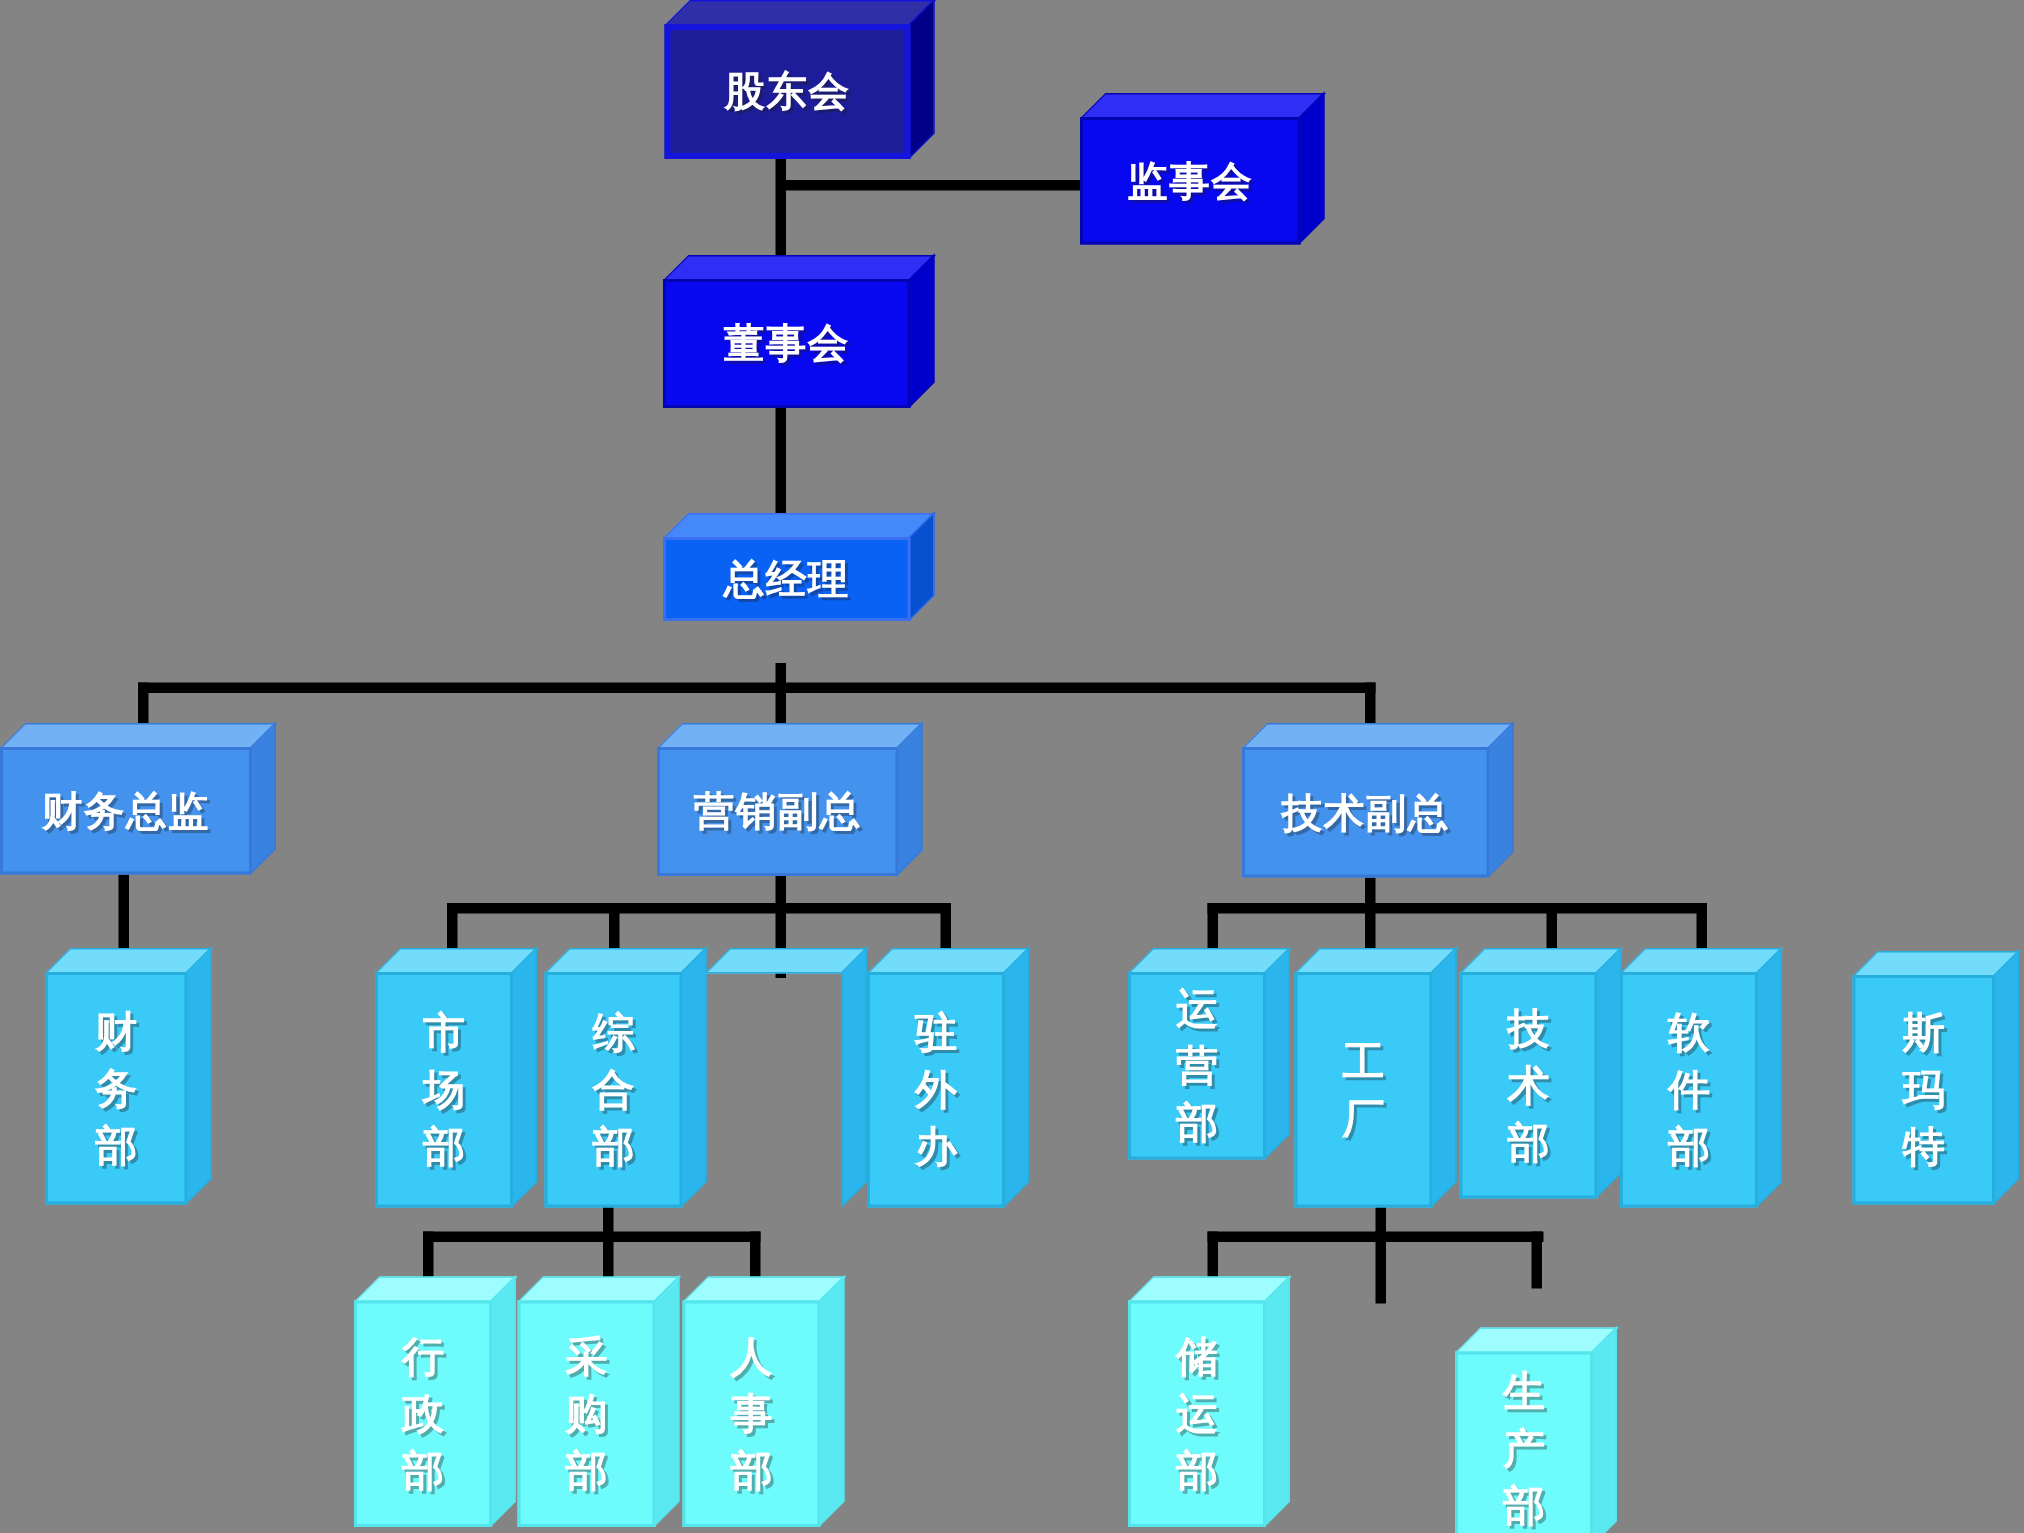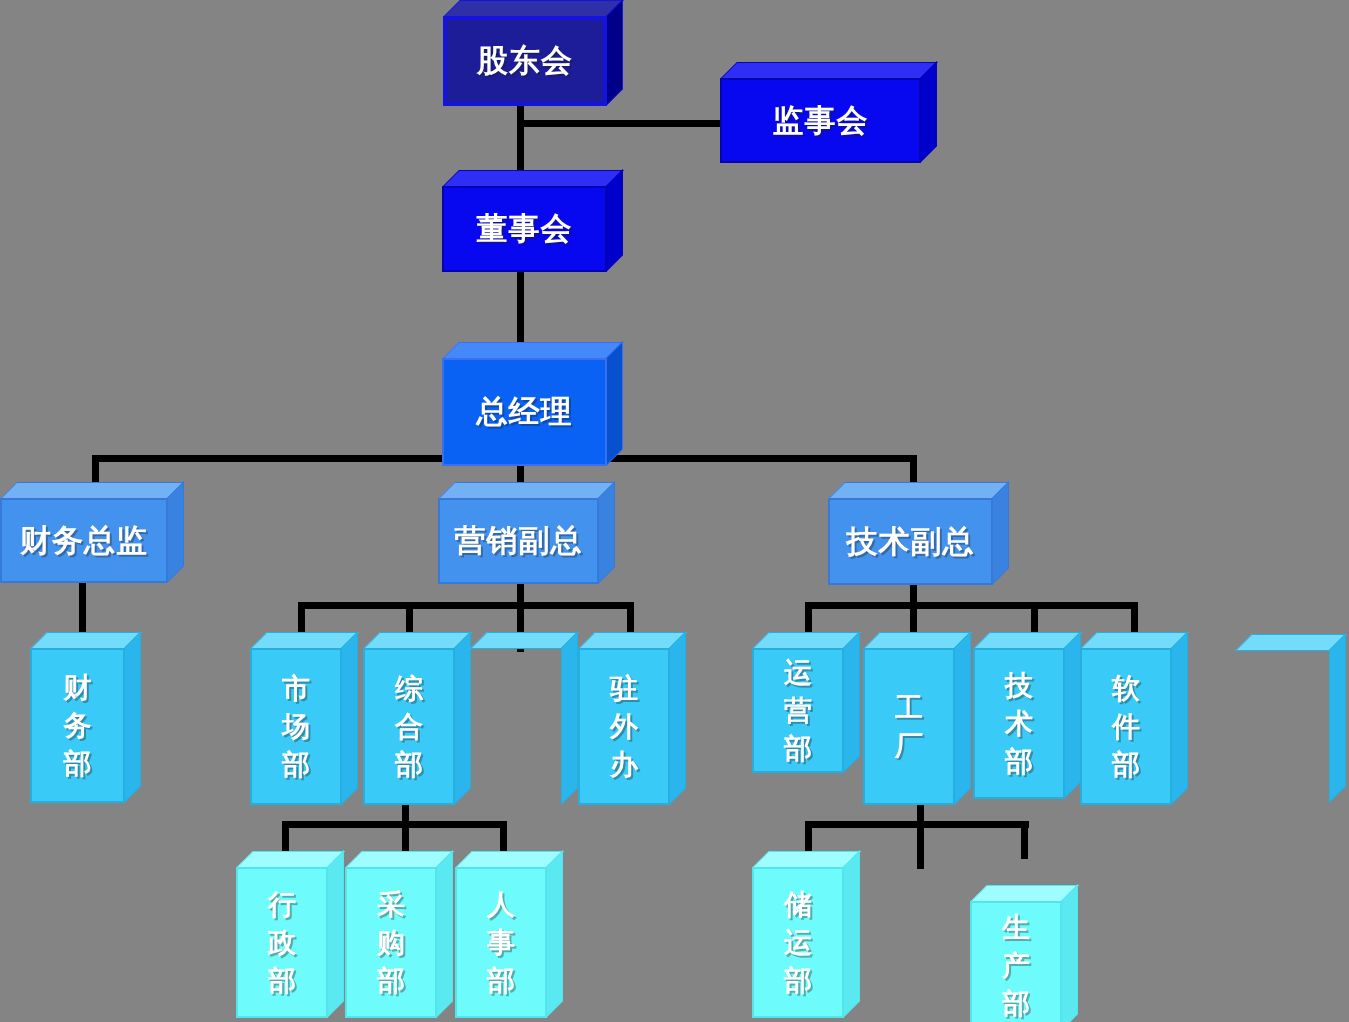--- a/index.html
+++ b/index.html
@@ -24,21 +24,21 @@
     transform:skewX(-45deg); transform-origin:0 100%;
     border:1px solid transparent;
   }
   .side {
     top:16px; right:0; bottom:0; width:17px;
     transform:skewY(-45deg); transform-origin:0 0;
     border:1px solid transparent;
   }
 
   .label {
-    color:#ffffff; font-weight:bold; font-size:31px;
+    color:#ffffff; font-weight:bold; font-size:27px;
     white-space:nowrap; letter-spacing:1px;
     text-shadow:2px 2px 0 rgba(30,30,30,0.35);
     text-align:center;
   }
   .v .label {
     width:30px; line-height:38px; font-size:28px;
     word-break:break-all; white-space:normal; letter-spacing:0;
   }
 
   .l1 .front { background:var(--l1_front); border:4px solid var(--l1_border); }
@@ -106,37 +106,37 @@
   <div class="line" style="left:1021px;top:821px;width:7px;height:38px"></div>
 
   <div class="node l1" style="left:443px;top:0px;width:180px;height:106px">
     <div class="face top"></div>
     <div class="face side"></div>
     <div class="face front">
       <div class="label">股东会</div>
     </div>
   </div>
 
-  <div class="node l2" style="left:720px;top:62px;width:217px;height:101px">
+  <div class="node l2" style="left:720px;top:62px;width:163px;height:101px">
     <div class="face top"></div>
     <div class="face side"></div>
     <div class="face front">
       <div class="label">监事会</div>
     </div>
   </div>
 
   <div class="node l2" style="left:442px;top:170px;width:181px;height:102px">
     <div class="face top"></div>
     <div class="face side"></div>
     <div class="face front">
       <div class="label">董事会</div>
     </div>
   </div>
 
-  <div class="node l3" style="left:442px;top:342px;width:181px;height:124px">
+  <div class="node l3" style="left:442px;top:342px;width:181px;height:72px">
     <div class="face top"></div>
     <div class="face side"></div>
     <div class="face front">
       <div class="label">总经理</div>
     </div>
   </div>
 
   <div class="node l4" style="left:0px;top:482px;width:184px;height:101px">
     <div class="face top"></div>
     <div class="face side"></div>
@@ -226,20 +226,23 @@
     <div class="face top"></div>
     <div class="face side"></div>
     <div class="face front">
       <div class="label">软件部</div>
     </div>
   </div>
 
   <div class="node l5 v" style="left:1235px;top:634px;width:111px;height:169px">
     <div class="face top"></div>
     <div class="face side"></div>
+    <div class="face front">
+      <div class="label">斯玛特</div>
+    </div>
   </div>
 
   <div class="node l6 v" style="left:236px;top:851px;width:108px;height:167px">
     <div class="face top"></div>
     <div class="face side"></div>
     <div class="face front">
       <div class="label">行政部</div>
     </div>
   </div>
 

